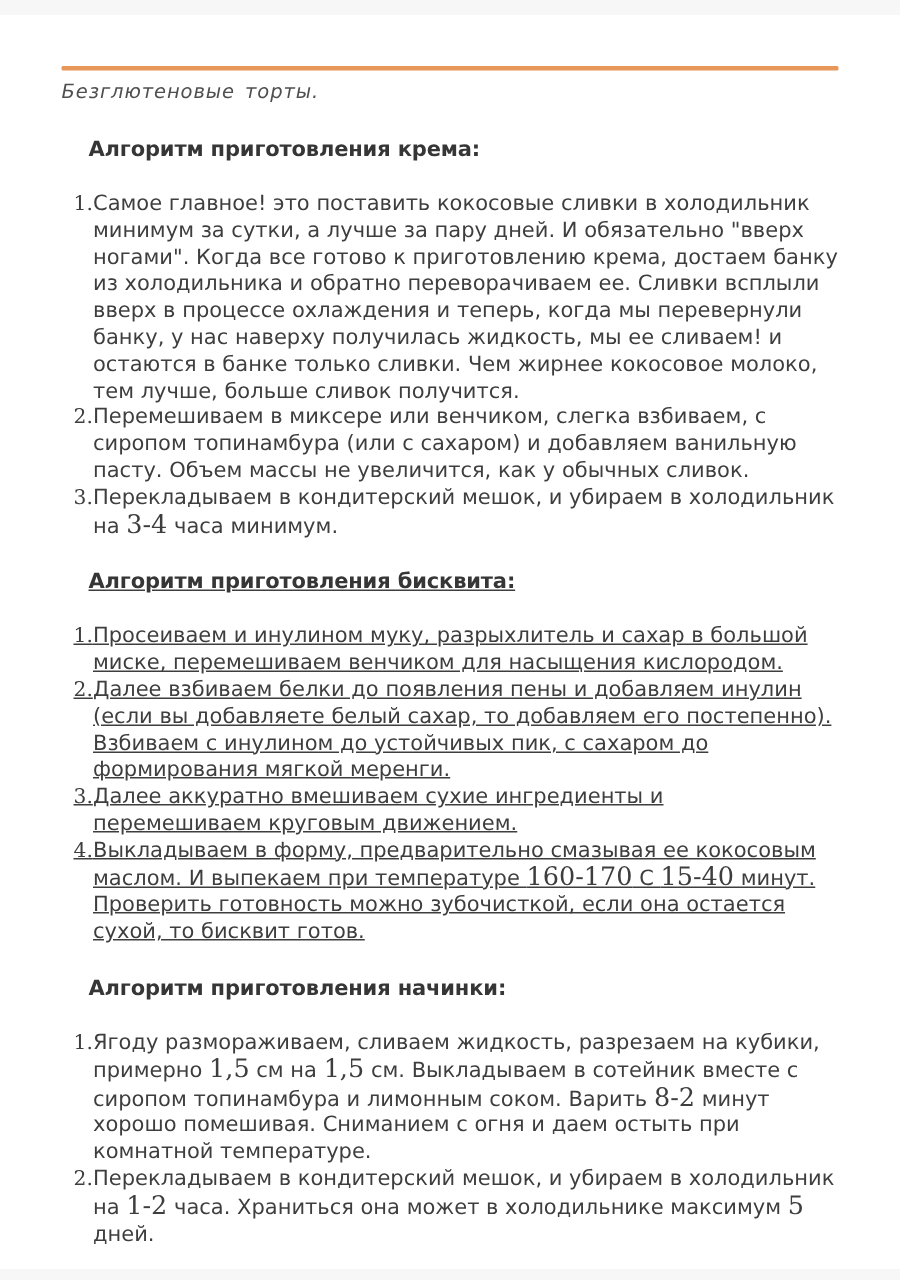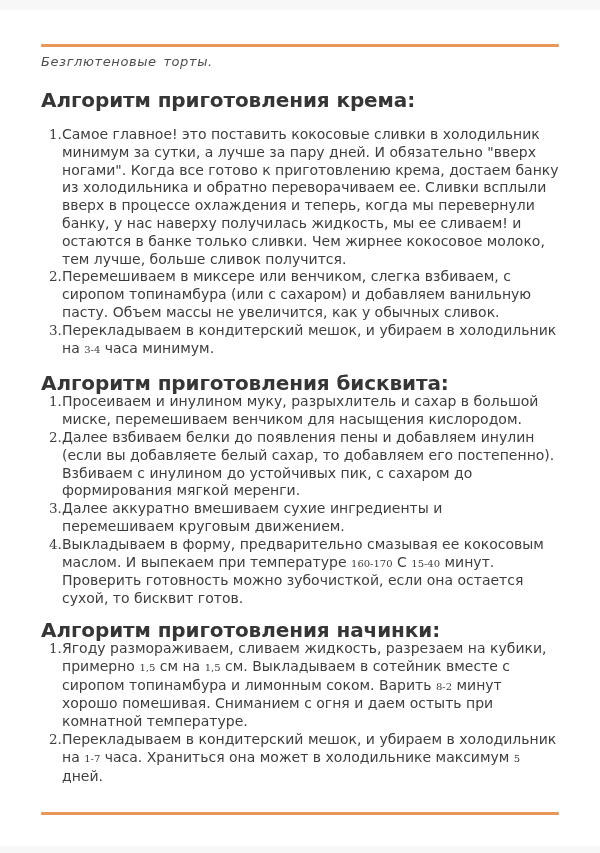--- a/index.html
+++ b/index.html
@@ -20,47 +20,47 @@
     margin-top:6px;
     font-size:13px;
     font-style:italic;
     color:#4f4f4f;
     letter-spacing:0.6px;
     line-height:17px;
     word-spacing:2px;
   }
   section{margin:0;}
   .sec-title{
-    margin:0;
-    font-size:20px;
+    margin:18px;
+    font-size:14px;
     font-weight:700;
     color:#363636;
     line-height:20px;
     letter-spacing:-0.1px;
   }
   #sec-cream{margin-top:20px;}
-  #sec-biscuit{margin-top:15px;}
+  #sec-biscuit{margin-top:15px;text-decoration:underline;}
   #sec-filling{margin-top:12px;}
   .list{margin-top:0;}
   .list.gap{margin-top:16px;}
   .item{
     display:flex;
     align-items:flex-start;
     font-size:14px;
     line-height:17.8px;
   }
   .item .num{
     flex:0 0 13px;
     margin-left:8px;
     font-family:"DejaVu Serif",serif;
     font-size:13.5px;
     white-space:nowrap;
   }
   .item .text{flex:1;}
-  .fig{font-family:"DejaVu Serif",serif;font-size:10px;text-align:center;}
+  .fig{font-family:"DejaVu Serif",serif;font-size:17px;text-align:center;}
   .rule-bottom{margin-top:27px;}
 </style>
 </head>
 <body>
 
 <div class="page">
   <div class="edge-strip top"></div>
 
   <div class="content">
     <div class="rule rule-top"></div>
@@ -109,21 +109,21 @@
 
     <section id="sec-filling">
       <h2 class="sec-title">Алгоритм приготовления начинки:</h2>
       <div class="list">
         <div class="item">
           <span class="num">1.</span>
           <span class="text serif-nums">Ягоду размораживаем, сливаем жидкость, разрезаем на кубики, примерно <span class="fig">1,5</span> см на <span class="fig">1,5</span> см. Выкладываем в сотейник вместе с сиропом топинамбура и лимонным соком. Варить <span class="fig">8-2</span> минут хорошо помешивая. Сниманием с огня и даем остыть при комнатной температуре.</span>
         </div>
         <div class="item">
           <span class="num">2.</span>
-          <span class="text serif-nums">Перекладываем в кондитерский мешок, и убираем в холодильник на <span class="fig">1-7</span> часа. Храниться она может в холодильнике максимум <span class="fig">5</span> дней.</span>
+          <span class="text serif-nums">Перекладываем в кондитерский мешок, и убираем в холодильник на <span class="fig">1-2</span> часа. Храниться она может в холодильнике максимум <span class="fig">5</span> дней.</span>
         </div>
       </div>
     </section>
 
     <div class="rule rule-bottom"></div>
   </div>
 
   <div class="edge-strip bottom"></div>
 </div>
 

